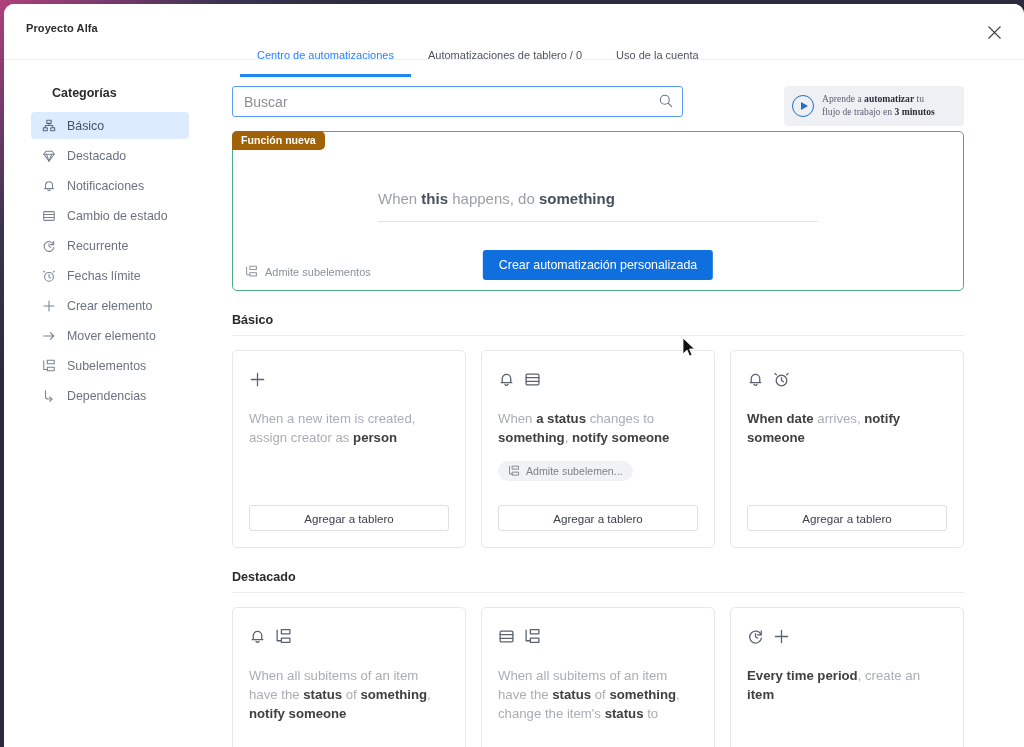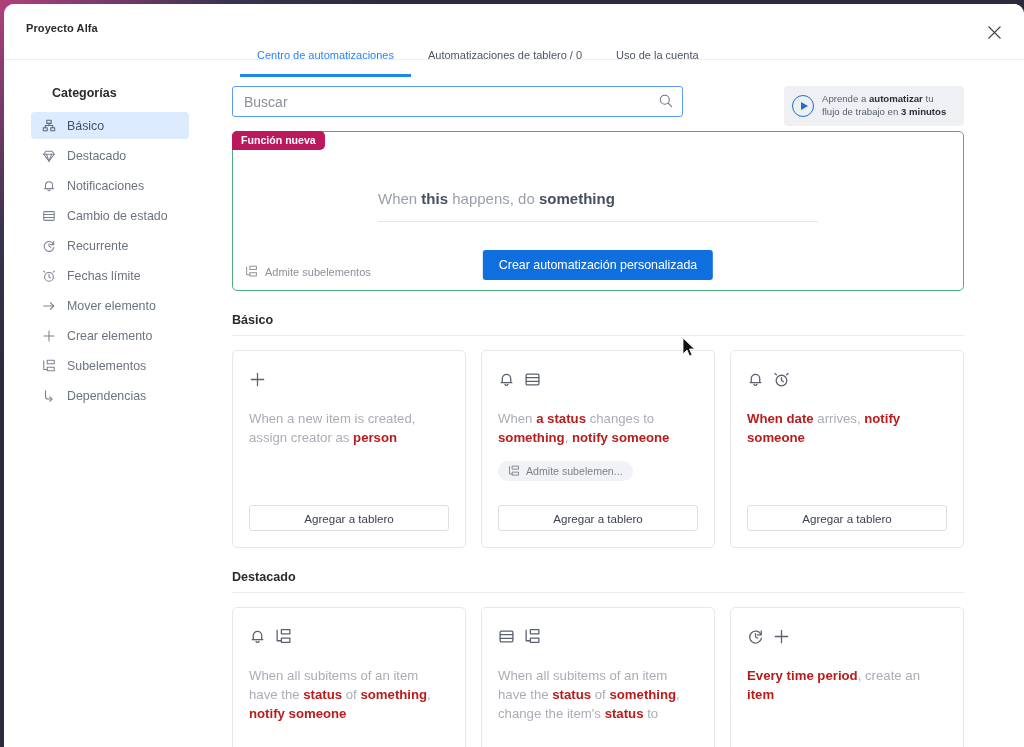--- a/index.html
+++ b/index.html
@@ -103,21 +103,21 @@
   .search-input::placeholder { color: #8b8f97; }
   .search-icon {
     position: absolute; right: 9px; top: 7px; width: 16px; height: 16px;
     color: #6b7280; pointer-events: none;
   }
   .promo {
     position: absolute; right: 60px; top: 26px;
     width: 180px; height: 40px;
     background: #eef0f4; border-radius: 4px;
     display: flex; align-items: center; gap: 8px;
-    padding: 0 8px; cursor: pointer;
+    padding: 0 8px; cursor: pointer; font-family: Liberation Serif, serif;
   }
   .play-circle {
     flex: 0 0 22px; width: 22px; height: 22px; border-radius: 50%;
     border: 1.6px solid #1f6fd0; display: flex; align-items: center; justify-content: center;
   }
   .play-circle .tri {
     width: 0; height: 0; margin-left: 2px;
     border-left: 7px solid #1f6fd0;
     border-top: 4.5px solid transparent;
     border-bottom: 4.5px solid transparent;
@@ -128,21 +128,21 @@
   
   .hero {
     position: relative;
     margin-top: 14px;
     height: 160px;
     border: 1px solid #4cae7f; border-radius: 5px;
     background: #fff;
   }
   .badge-new {
     position: absolute; left: -1px; top: -1px;
-    background: #be185d; color: #fff;
+    background: #a16207; color: #fff;
     font-size: 10.6px; font-weight: 700;
     padding: 3px 9px 4px 9px;
     border-radius: 5px 5px 5px 0;
   }
   .hero-sentence {
     position: absolute; left: 50%; transform: translateX(-50%);
     top: 58px; width: 440px; text-align: left;
     font-size: 15px; color: #9aa0ab; font-weight: 400;
     padding-bottom: 14px;
     border-bottom: 1px solid #e4e6ea;
@@ -183,21 +183,21 @@
     background: #fff; height: 198px;
     padding: 17px 16px 14px 16px;
     position: relative; cursor: pointer;
   }
   .card-icons { display: flex; align-items: center; gap: 9px; height: 22px; color: #5b6170; }
   .card-icons svg { width: 17px; height: 17px; }
   .card-text {
     margin-top: 19px;
     font-size: 13.2px; line-height: 1.45; color: #a9adb6;
   }
-  .card-text b { color: #b91c1c; font-weight: 700; }
+  .card-text b { color: #404040; font-weight: 700; }
   .chip {
     display: inline-flex; align-items: center; gap: 6px;
     margin-top: 14px;
     background: #f1f2f5; border-radius: 12px;
     padding: 4px 10px; font-size: 10.6px; color: #7b818d;
   }
   .chip svg { width: 12px; height: 12px; }
   .card-btn {
     position: absolute; left: 16px; right: 16px; bottom: 16px;
     height: 26px; border: 1px solid #dcdfe4; border-radius: 3px;
@@ -285,32 +285,32 @@
                 <circle cx="8" cy="9" r="5"></circle>
                 <path d="M8 6.3 V9 L9.8 10.2"></path>
                 <path d="M3.2 3.6 L1.8 2.4 M12.8 3.6 L14.2 2.4"></path>
               </svg>
             </span>
             <span>Fechas límite</span>
           </div>
           <div class="cat">
             <span class="ic">
               <svg class="" viewBox="0 0 16 16" fill="none" stroke="currentColor" stroke-width="1.2" stroke-linecap="round" stroke-linejoin="round">
+                <path d="M8 2.2 V13.8 M2.2 8 H13.8"></path>
+              </svg>
+            </span>
+            <span>Crear elemento</span>
+          </div>
+          <div class="cat">
+            <span class="ic">
+              <svg class="" viewBox="0 0 16 16" fill="none" stroke="currentColor" stroke-width="1.2" stroke-linecap="round" stroke-linejoin="round">
                 <path d="M2 8 H13.5 M9.5 4.2 L13.5 8 L9.5 11.8"></path>
               </svg>
             </span>
             <span>Mover elemento</span>
-          </div>
-          <div class="cat">
-            <span class="ic">
-              <svg class="" viewBox="0 0 16 16" fill="none" stroke="currentColor" stroke-width="1.2" stroke-linecap="round" stroke-linejoin="round">
-                <path d="M8 2.2 V13.8 M2.2 8 H13.8"></path>
-              </svg>
-            </span>
-            <span>Crear elemento</span>
           </div>
           <div class="cat">
             <span class="ic">
               <svg class="" viewBox="0 0 16 16" fill="none" stroke="currentColor" stroke-width="1.2" stroke-linecap="round" stroke-linejoin="round">
                 <path d="M2 2 V12 H6"></path>
                 <rect x="6" y="1.5" width="8" height="4"></rect>
                 <rect x="6" y="9.5" width="8" height="4"></rect>
               </svg>
             </span>
             <span>Subelementos</span>

